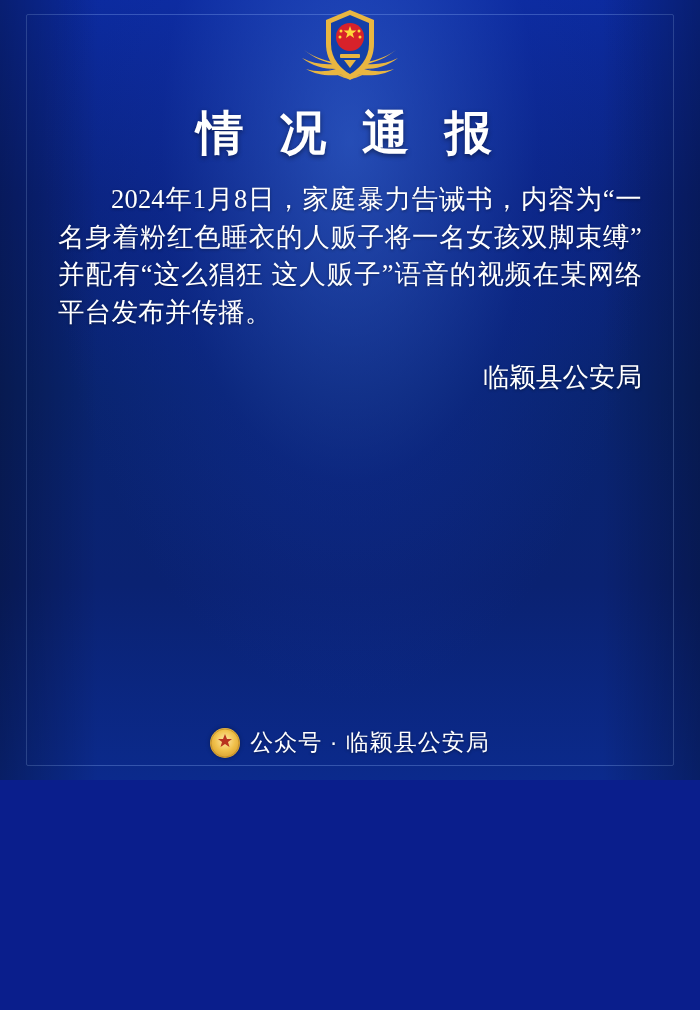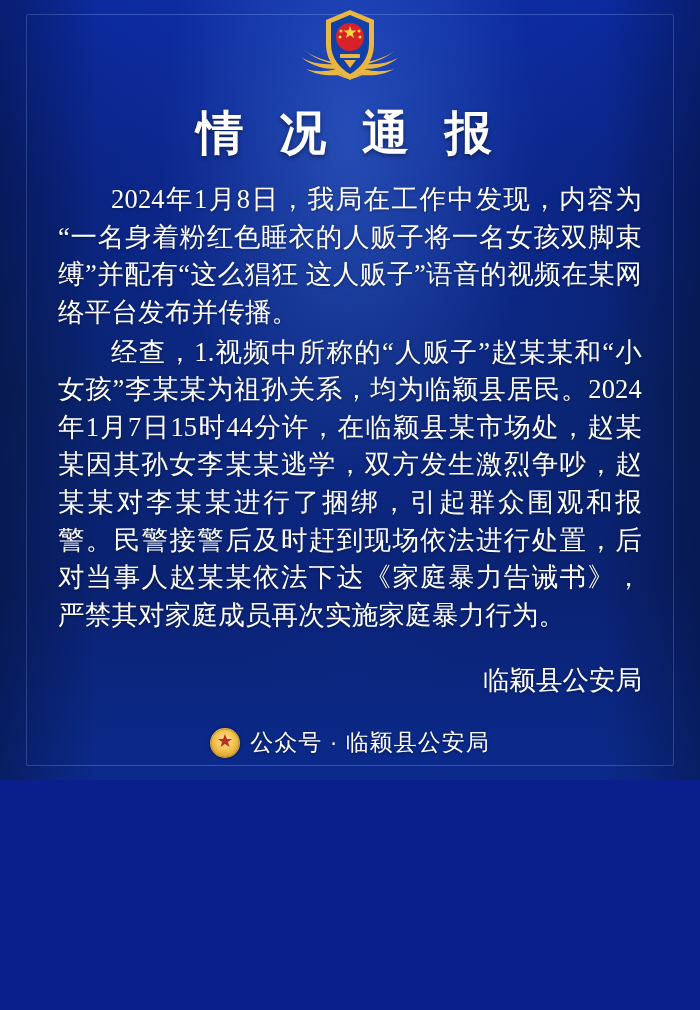--- a/index.html
+++ b/index.html
@@ -159,22 +159,21 @@
 
           <rect x="50" y="48" width="20" height="4" rx="1" fill="#e9b641"></rect>
           <path d="M54 54 L66 54 L60 62 Z" fill="#e9b641"></path>
         </svg>
       </div>
     </div>
 
     <h1 class="title">情 况 通 报</h1>
 
     <div class="body-text">
-      <p class="indent">2024年1月8日，我局在工作中发现，内容为“一名身着粉红色睡衣的人贩子将一名女孩双脚束缚”并配有“这么猖狂 这人贩子”语音的视频在某网络平台发布并传播。</p>
-      <p class="indent">经查，1.视频中所称的“人贩子”赵某某和“小女孩”李某某为祖孙关系，均为临颖县居民。2024年1月7日15时44分许，在临颖县某市场处，赵某某因其孙女李某某逃学，双方发生激烈争吵，赵某某对李某某进行了捆绑，引起群众围观和报警。民警接警后及时赶到现场依法进行处置，后对当事人赵某某依法下达《家庭暴力告诫书》，严禁其对家庭成员再次实施家庭暴力行为。</p>
+      <p class="indent">2024年1月8日，家庭暴力告诫书，内容为“一名身着粉红色睡衣的人贩子将一名女孩双脚束缚”并配有“这么猖狂 这人贩子”语音的视频在某网络平台发布并传播。</p>
     </div>
 
     <div class="signature">
       <div>临颖县公安局</div>
 
     </div>
 
   </div>
 
   <div class="footer">

